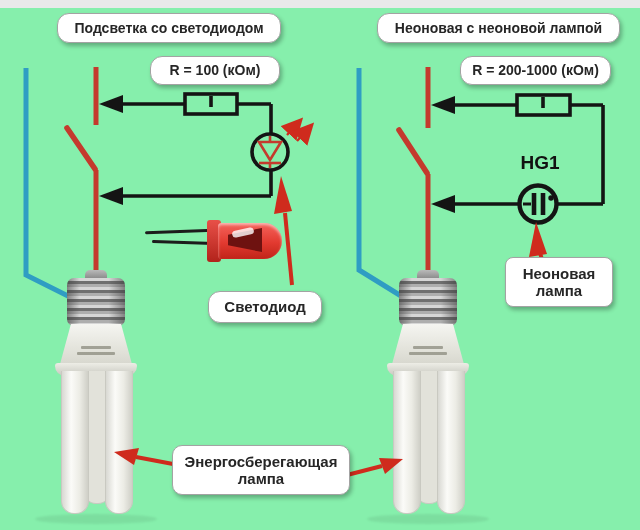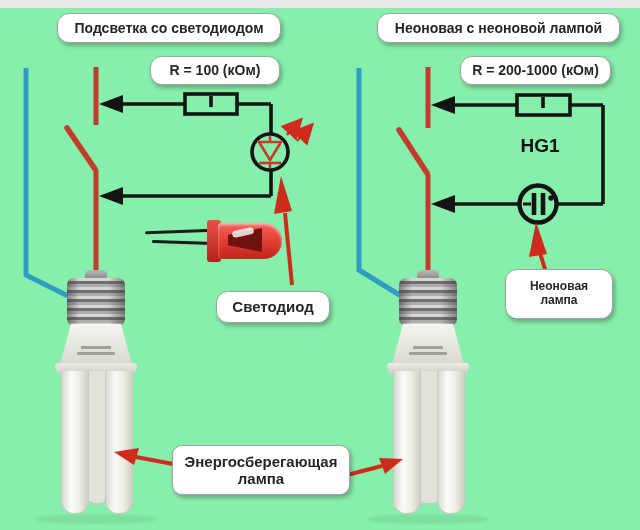--- a/index.html
+++ b/index.html
@@ -199,23 +199,23 @@
   </svg>
 
   <div class="tag" style="left:57px;top:5px;width:222px;height:28px;font-size:14px;">Подсветка со светодиодом</div>
 
   <div class="tag" style="left:377px;top:5px;width:241px;height:28px;font-size:14px;">Неоновая с неоновой лампой</div>
 
   <div class="tag" style="left:150px;top:48px;width:128px;height:27px;font-size:14px;">R = 100 (кОм)</div>
 
   <div class="tag" style="left:460px;top:48px;width:149px;height:27px;font-size:14px;">R = 200-1000 (кОм)</div>
 
-  <div class="hg1" style="left:507px;top:127px;width:66px;">HG1</div>
-
-  <div class="tag" style="left:216px;top:283px;width:112px;height:30px;font-size:15px;">Светодиод</div>
-
-  <div class="tag" style="left:505px;top:261px;width:106px;height:48px;font-size:12px;">Неоновая
+  <div class="hg1" style="left:507px;top:144px;width:66px;">HG1</div>
+
+  <div class="tag" style="left:208px;top:283px;width:112px;height:30px;font-size:15px;">Светодиод</div>
+
+  <div class="tag" style="left:505px;top:249px;width:106px;height:48px;font-size:15px;border-radius:8px;">Неоновая
 лампа</div>
 
   <div class="tag" style="left:172px;top:437px;width:176px;height:48px;font-size:15px;border-radius:10px;">Энергосберегающая
 лампа</div>
 
 </div>
 
 </body></html>

